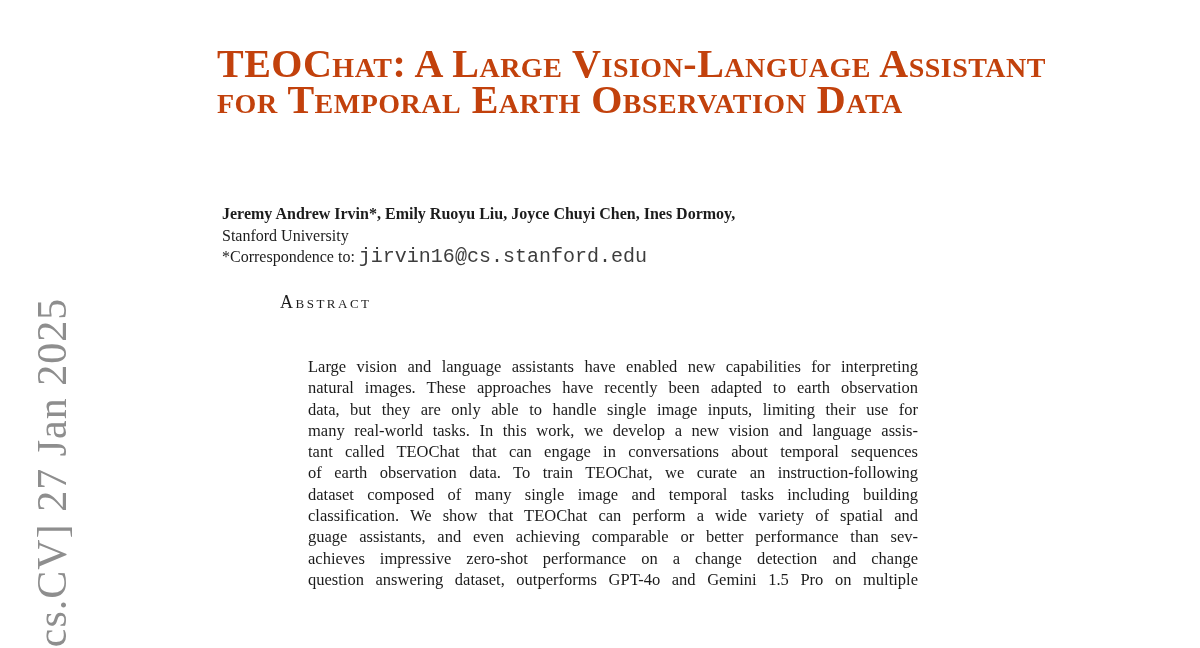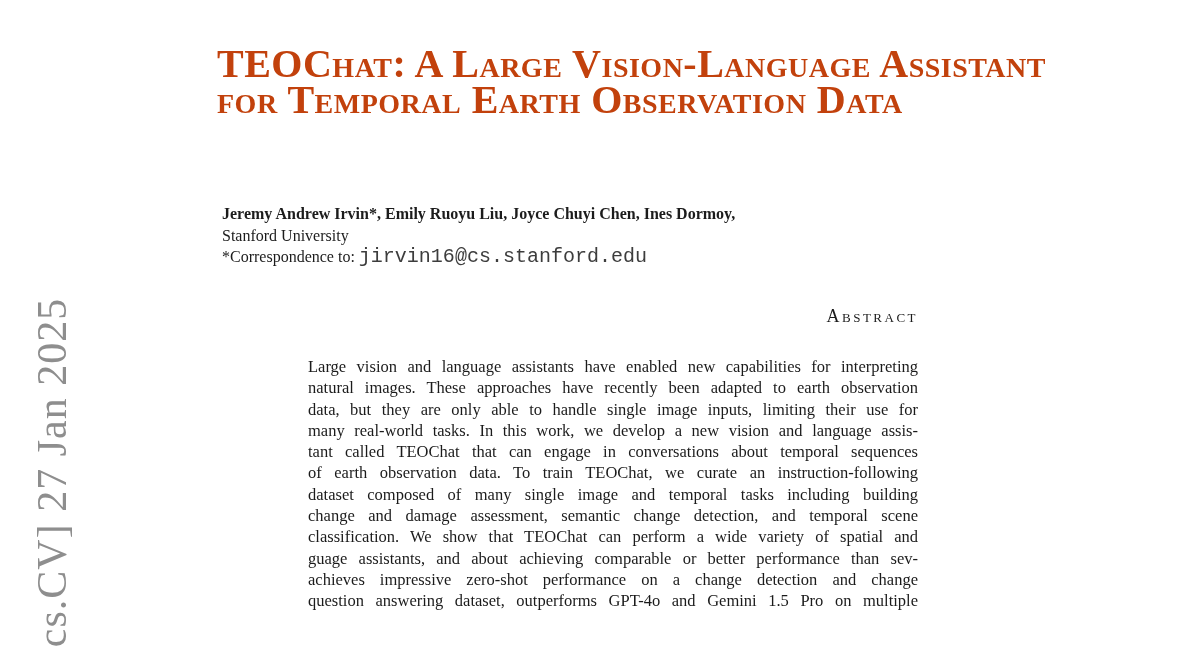--- a/index.html
+++ b/index.html
@@ -47,22 +47,22 @@
     font-family: "Liberation Mono", "DejaVu Sans Mono", monospace;
     font-size: 20px;
     color: #3d3d3d;
     letter-spacing: 0px;
   }
 
   .abstract-heading {
     position: absolute;
     left: 280px;
     width: 638px;
-    top: 306px;
-    text-align: right;
+    top: 292px;
+    text-align: left;
     font-size: 18px;
     font-variant: small-caps;
     letter-spacing: 2.5px;
     color: #1c1c1c;
   }
 
   .abstract-body {
     position: absolute;
     left: 280px;
     top: 356px;
@@ -98,18 +98,17 @@
 <div class="abstract-heading">Abstract</div>
 
 <div class="abstract-body">
   <div class="abs-line">Large vision and language assistants have enabled new capabilities for interpreting</div>
   <div class="abs-line">natural images. These approaches have recently been adapted to earth observation</div>
   <div class="abs-line">data, but they are only able to handle single image inputs, limiting their use for</div>
   <div class="abs-line">many real-world tasks. In this work, we develop a new vision and language assis-</div>
   <div class="abs-line">tant called TEOChat that can engage in conversations about temporal sequences</div>
   <div class="abs-line">of earth observation data. To train TEOChat, we curate an instruction-following</div>
   <div class="abs-line">dataset composed of many single image and temporal tasks including building</div>
-  <div class="abs-line">change and damage assessment, semantic change detection, and temporal scene</div>
   <div class="abs-line">classification. We show that TEOChat can perform a wide variety of spatial and</div>
-  <div class="abs-line">guage assistants, and about achieving comparable or better performance than sev-</div>
+  <div class="abs-line">guage assistants, and even achieving comparable or better performance than sev-</div>
   <div class="abs-line">achieves impressive zero-shot performance on a change detection and change</div>
   <div class="abs-line">question answering dataset, outperforms GPT-4o and Gemini 1.5 Pro on multiple</div>
 </div>
 
 </body></html>

